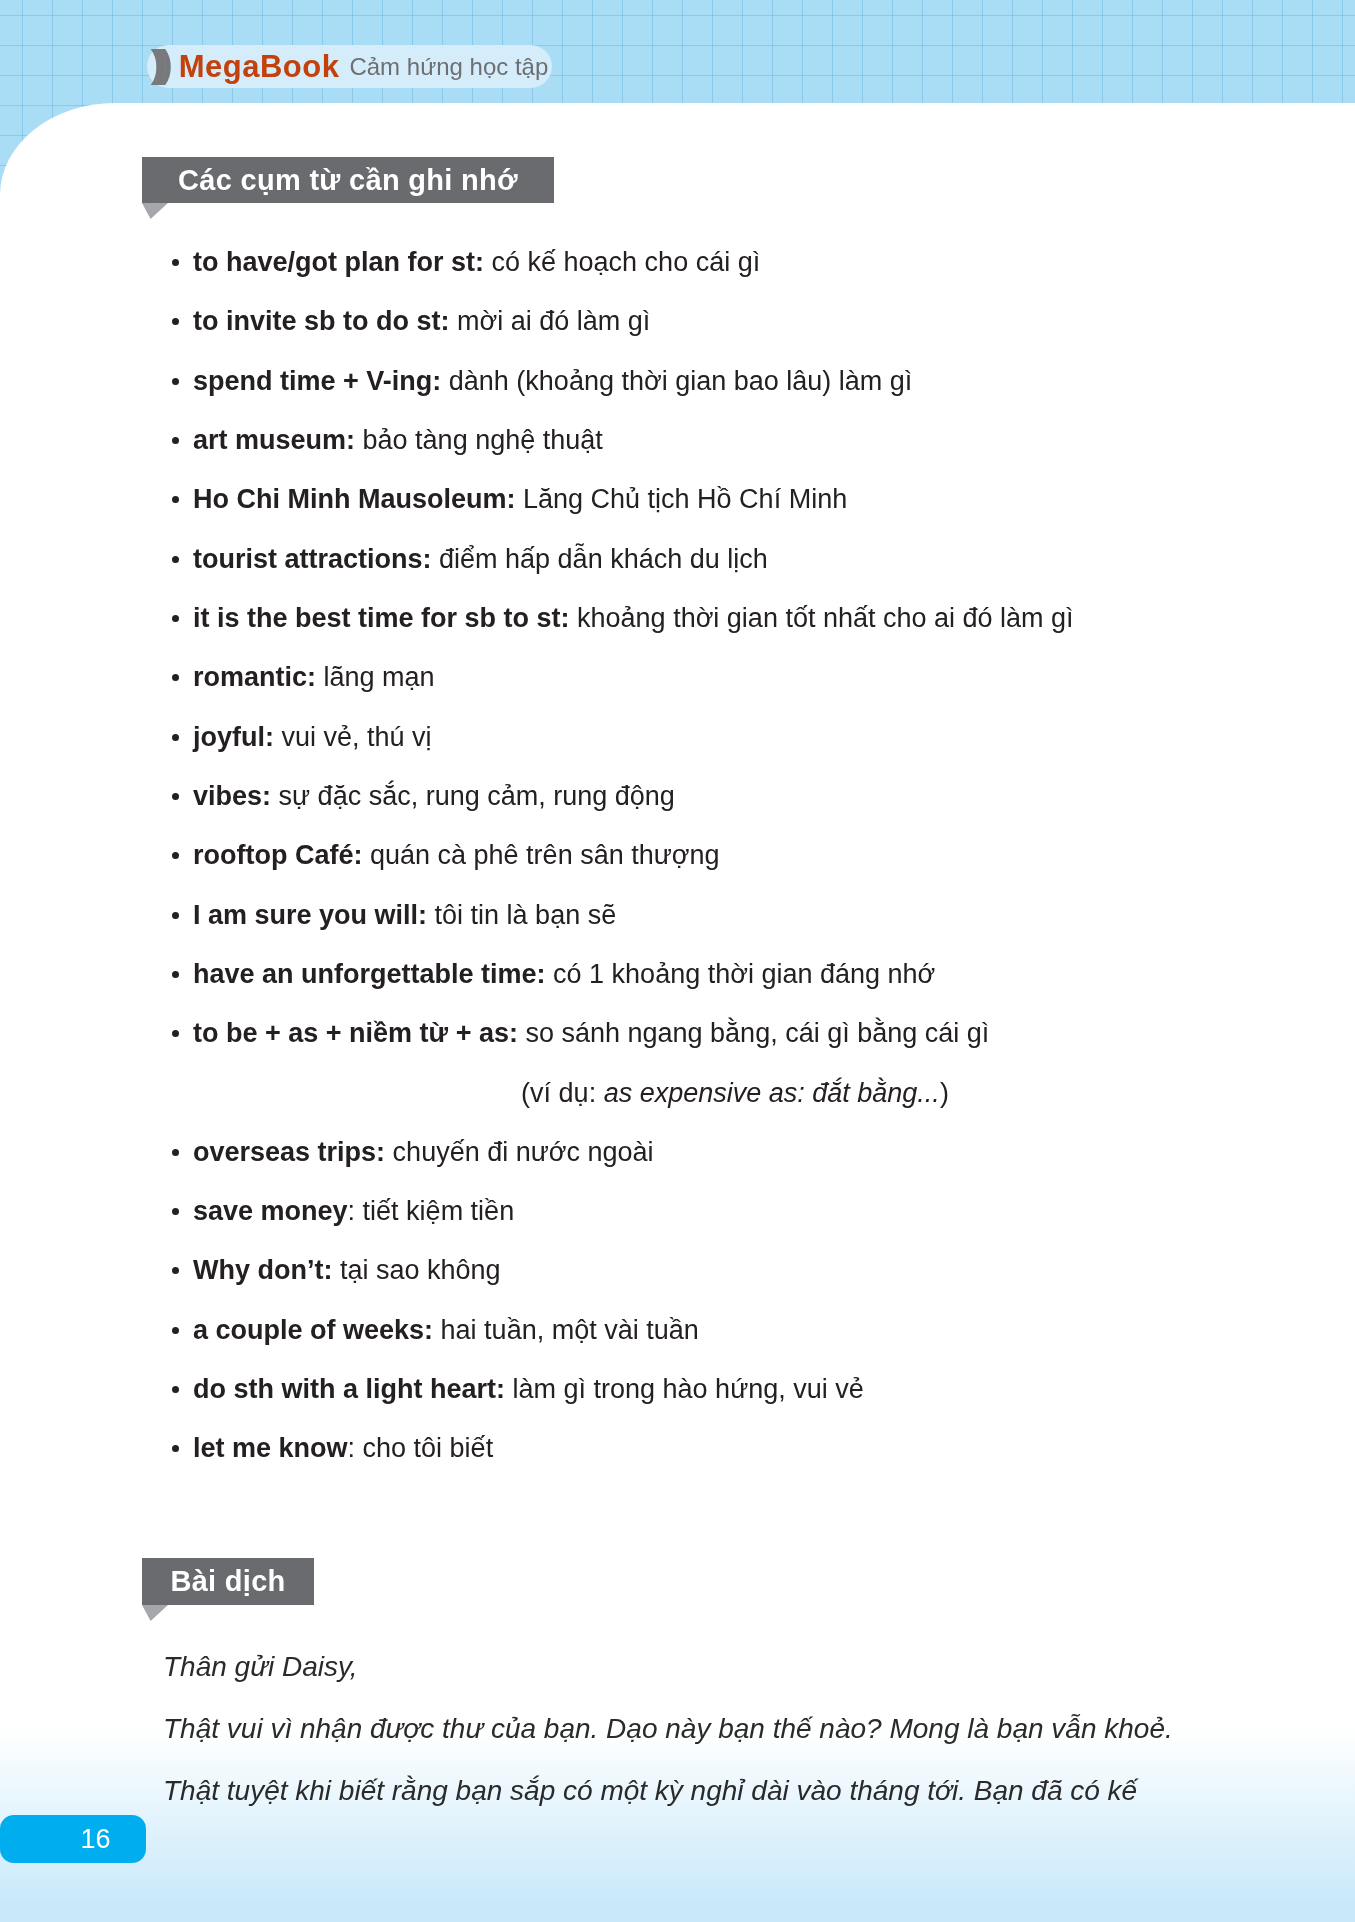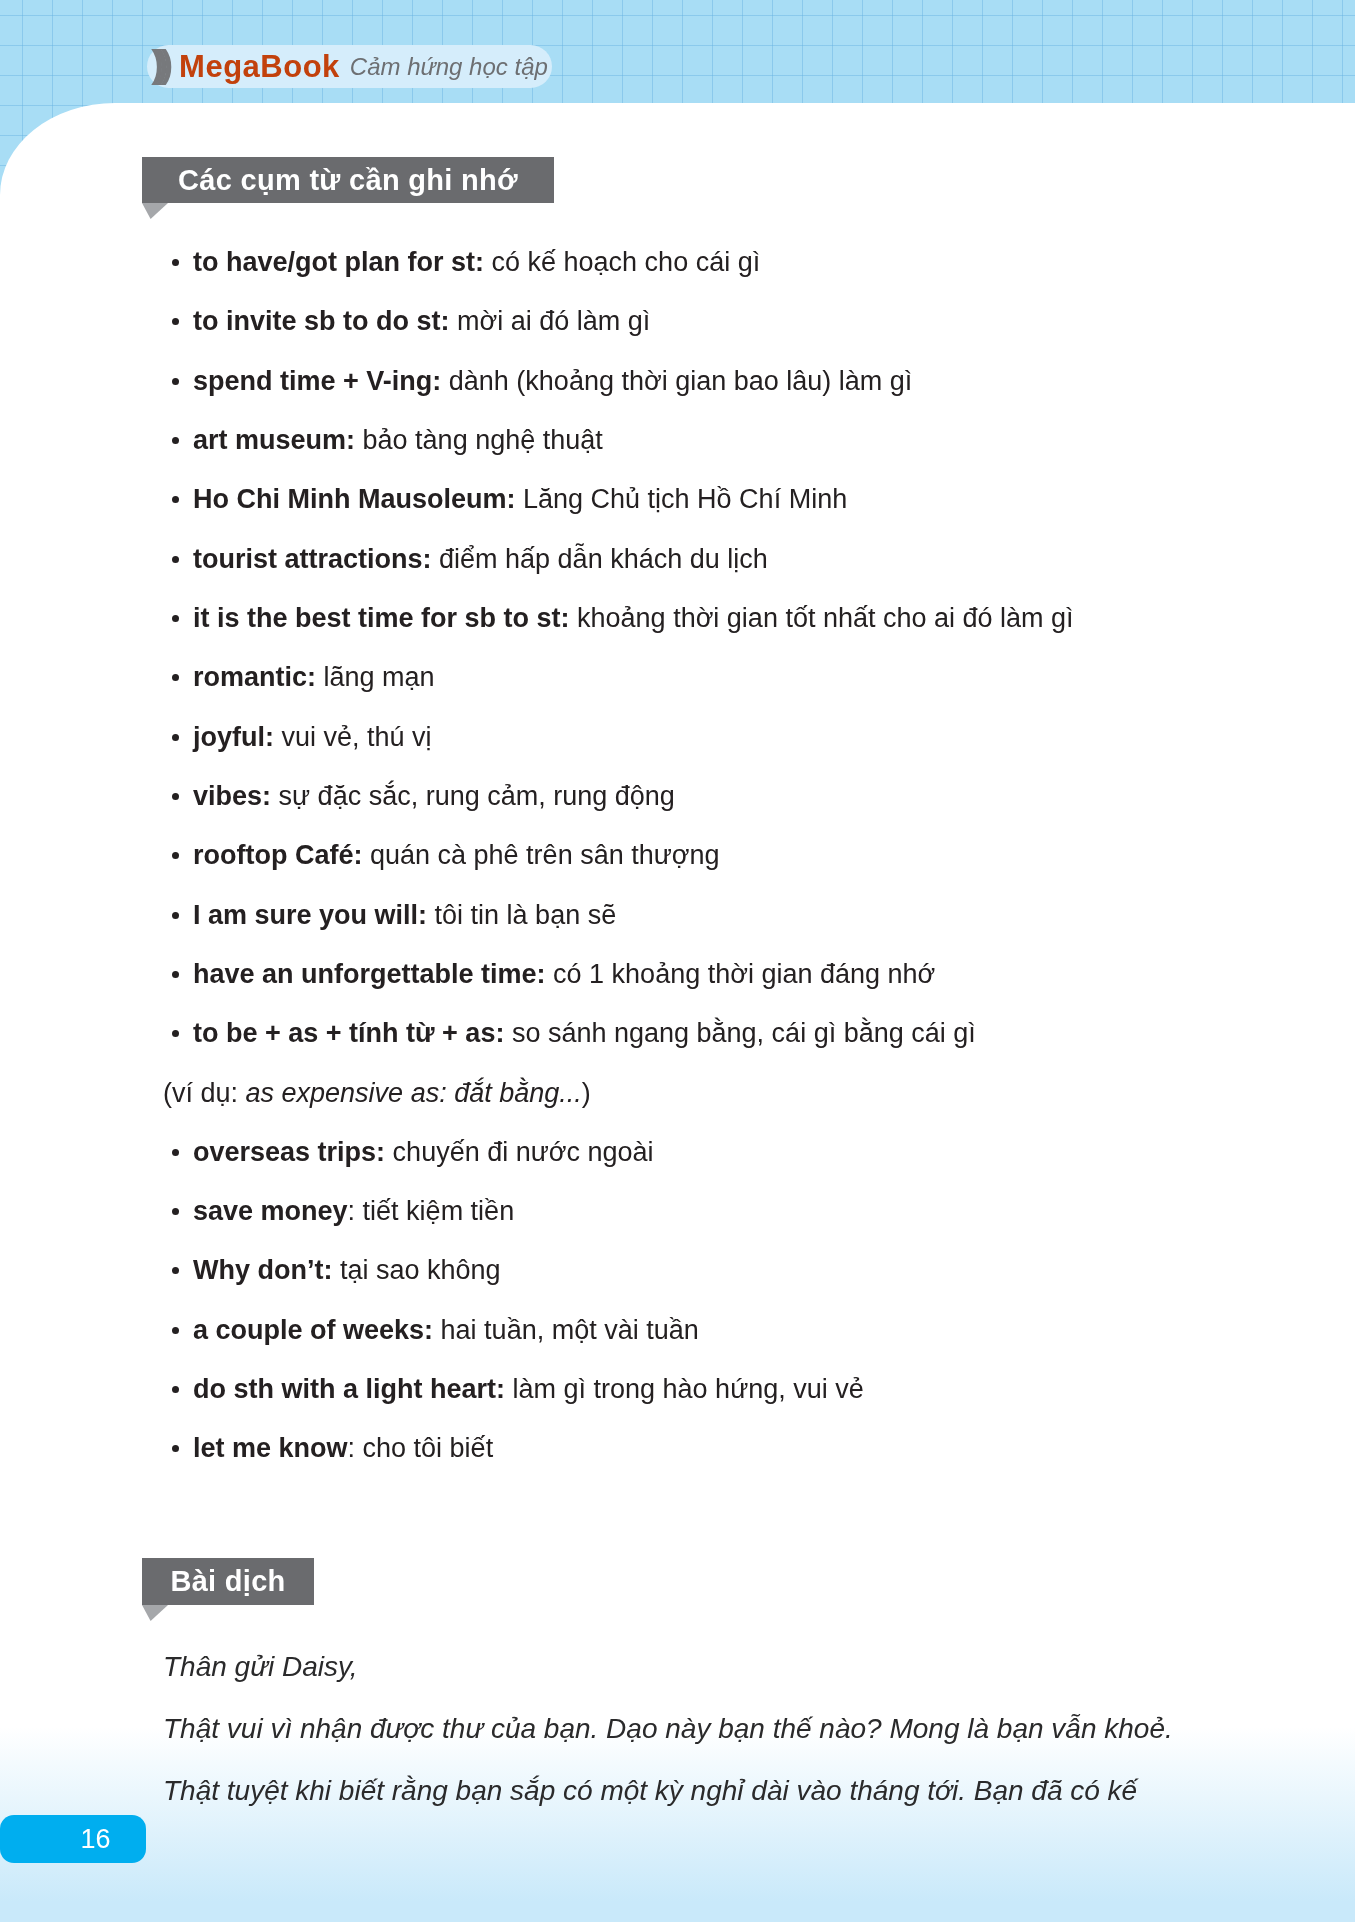--- a/index.html
+++ b/index.html
@@ -20,21 +20,21 @@
     display:flex;align-items:center;justify-content:center;
   }
   .logo-arcs{
     font-weight:900;font-size:38px;line-height:1;color:#77797c;
     letter-spacing:-8px;margin-right:14px;transform:translateY(-3px);
   }
   .logo-text{
     font-weight:700;font-size:31px;color:#c2410c;letter-spacing:0.5px;margin-right:10px;
   }
   .tagline{
-    font-style:italic;font-size:24px;color:#6d6f72;
+    font-size:24px;color:#6d6f72;
   }
   
   .page{
     position:absolute;left:0;right:0;top:103px;bottom:0;
     background:#ffffff;
     border-top-left-radius:115px 92px;
   }
   .fade{
     position:absolute;left:0;right:0;bottom:0;height:195px;
     background:linear-gradient(180deg, rgba(201,233,250,0) 0%, #c9e9fa 90%);
@@ -61,21 +61,21 @@
     color:#242021;font-size:27px;
   }
   .plist li{
     height:59.32px;display:flex;align-items:center;white-space:nowrap;
   }
   .blt{
     width:7px;height:7px;border-radius:50%;background:#242021;
     margin-left:9px;margin-right:14px;flex:none;
   }
   .plist b{font-weight:700;}
-  .plist .noblt{padding-left:0;}
+  .plist .noblt{padding-left:0;justify-content:center;}
   .plist .ital{font-style:italic;}
   
   .paras{
     position:absolute;left:163px;top:1636px;right:60px;
     font-style:italic;font-size:28px;color:#2a2a2b;line-height:62px;
     white-space:nowrap;
   }
   
   .pagenum{
     position:absolute;left:0;top:1815px;width:146px;height:48px;
@@ -152,21 +152,21 @@
     <li>
         <span class="blt"></span>
         <span><b>I am sure you will:</b><span> tôi tin là bạn sẽ</span></span>
       </li>
     <li>
         <span class="blt"></span>
         <span><b>have an unforgettable time:</b><span> có 1 khoảng thời gian đáng nhớ</span></span>
       </li>
     <li>
         <span class="blt"></span>
-        <span><b>to be + as + tính từ + as:</b><span> so sánh ngang bằng, cái gì bằng cái gì</span></span>
+        <span><b>to be + as + niềm từ + as:</b><span> so sánh ngang bằng, cái gì bằng cái gì</span></span>
       </li>
     <li class="noblt">
         <span><span>(ví dụ: </span><span class="ital">as expensive as: đắt bằng...</span><span>)</span></span>
       </li>
     <li>
         <span class="blt"></span>
         <span><b>overseas trips:</b><span> chuyến đi nước ngoài</span></span>
       </li>
     <li>
         <span class="blt"></span>

